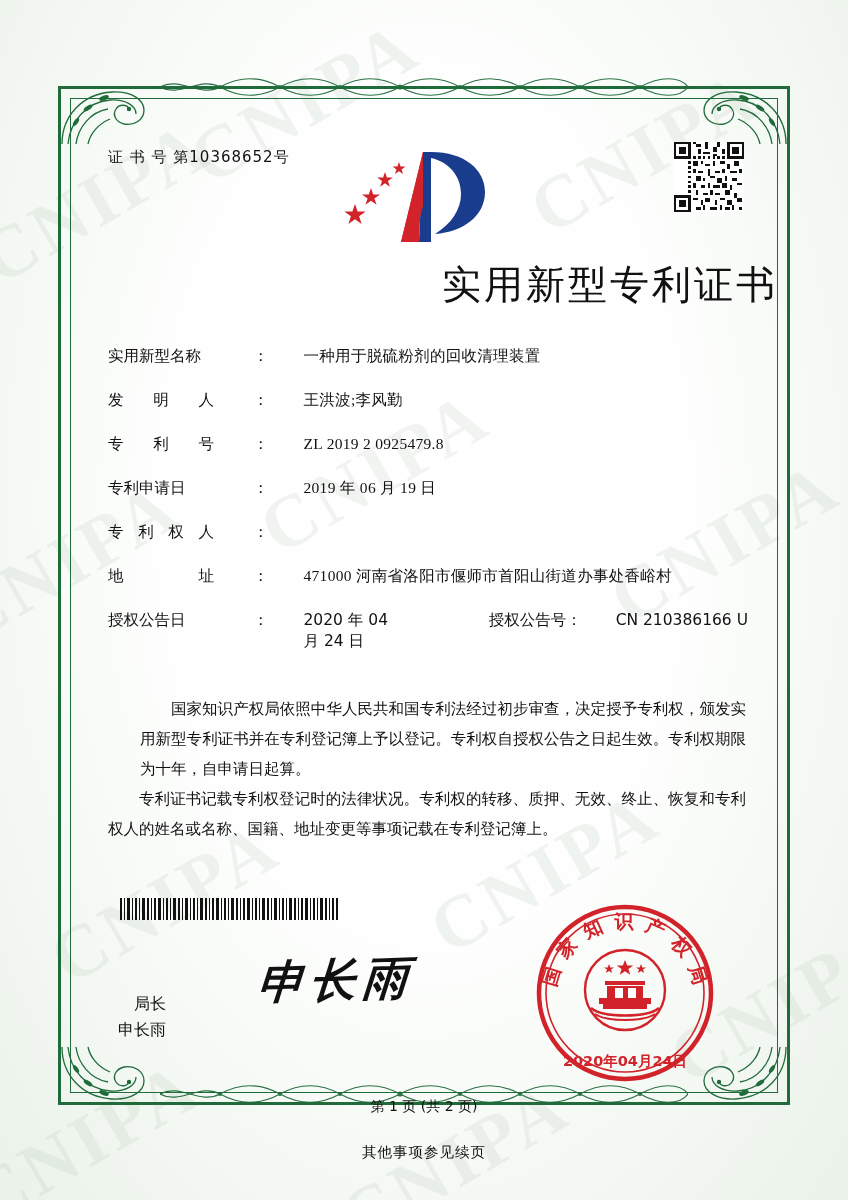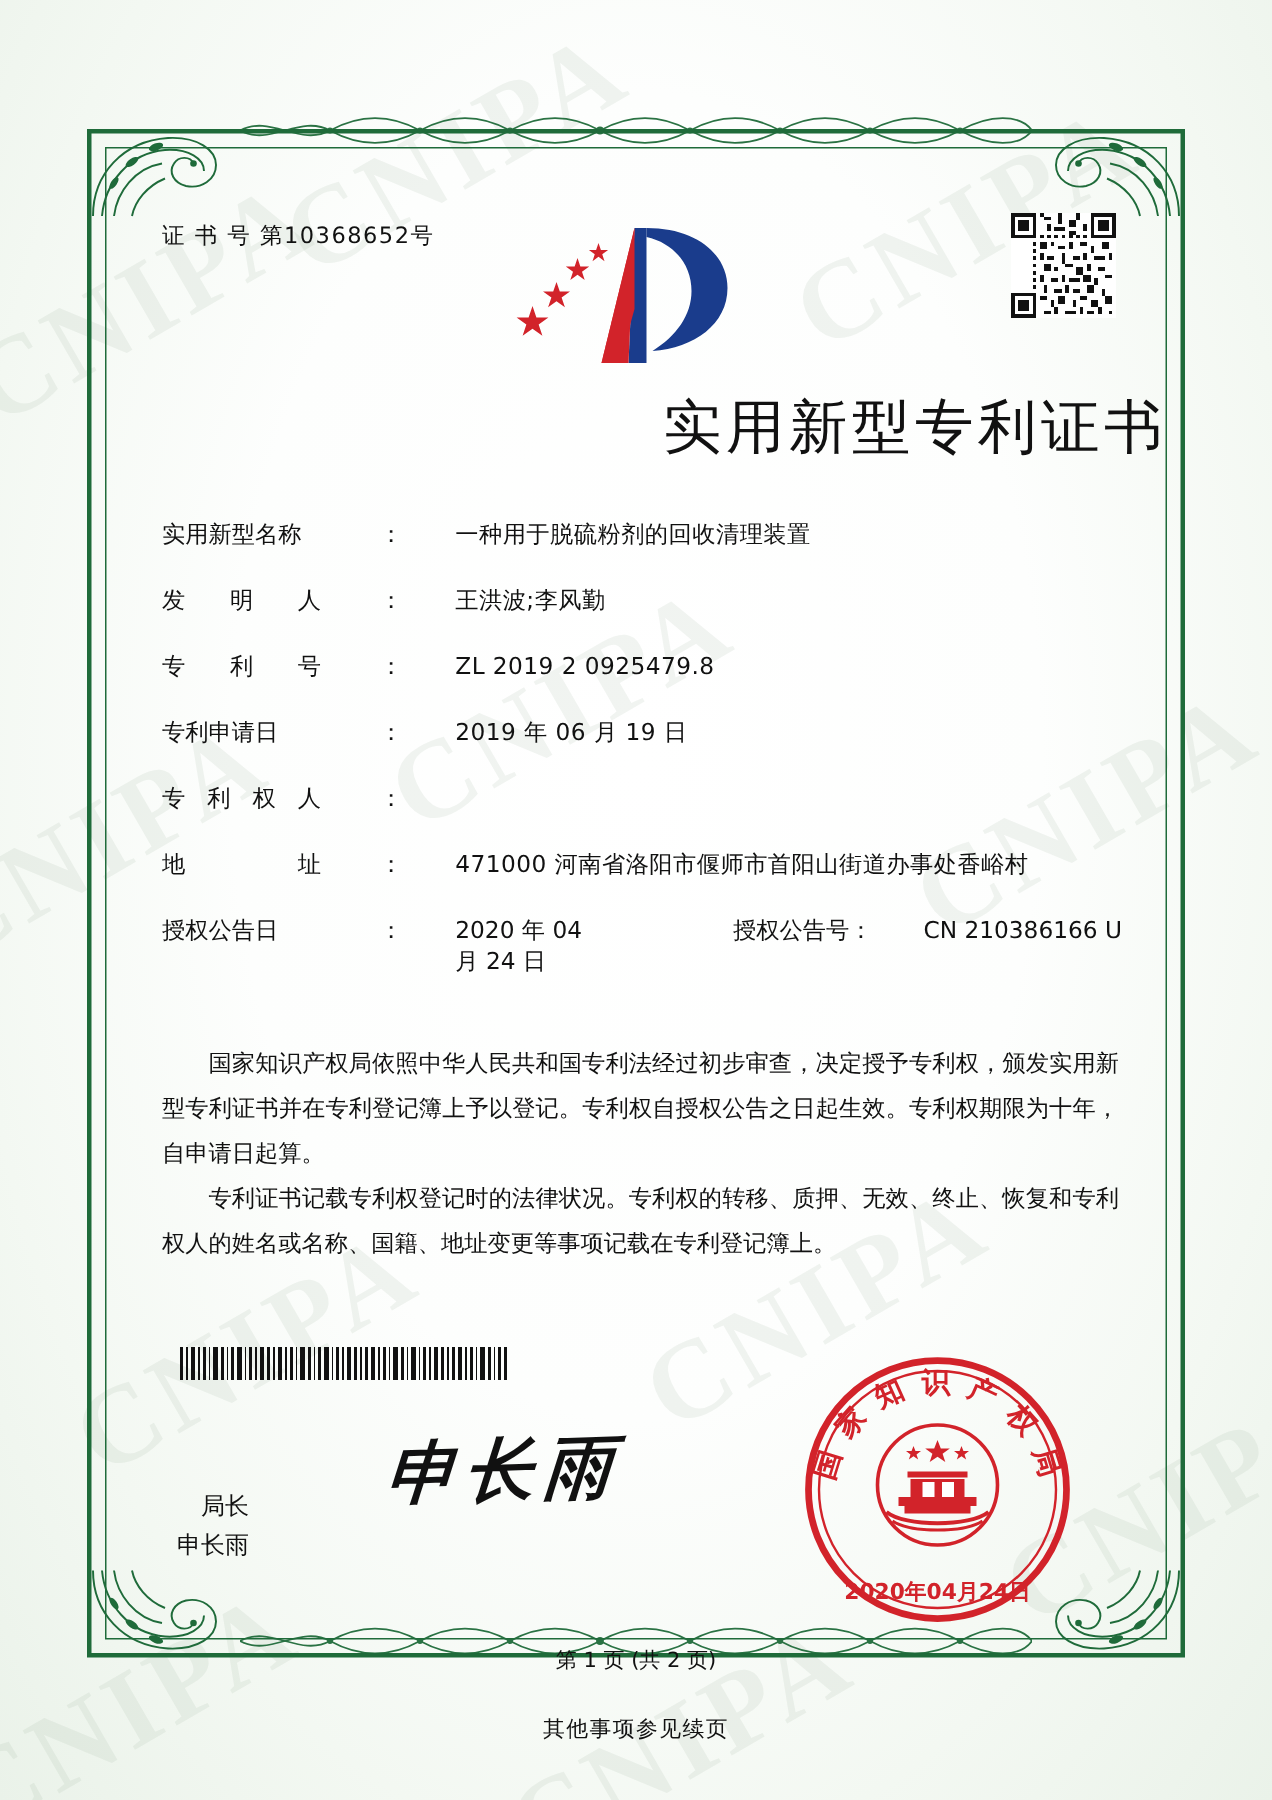--- a/index.html
+++ b/index.html
@@ -141,41 +141,41 @@
     flex: 0 0 112px;
     letter-spacing: 0px;
   }
   .field-label.spaced {
     display: flex;
     justify-content: space-between;
     padding-right: 6px;
     box-sizing: border-box;
   }
   .field-sep { margin: 0 2px 0 0; }
-  .field-value { flex: 1; letter-spacing: .3px; }
+  .field-value { flex: 1; letter-spacing: .3px; font-family: Liberation Serif, serif; }
 
   .field-row.dual .second-label {
     flex: 0 0 auto;
     margin-left: 52px;
     margin-right: 1px;
   }
   .field-row.dual .second-value { flex: 0 0 auto; }
 
   .para {
     position: absolute;
     left: 38px;
     right: 32px;
     font-family: "DejaVu Sans", "Liberation Sans", sans-serif;
     font-size: 15.5px;
     line-height: 30px;
     color: #111;
     text-indent: 31px;
     text-align: justify;
   }
-  .para.p1 { top: 596px; }
+  .para.p1 { top: 596px; margin-left: 32px; }
   .para.p2 { top: 686px; }
 
   
   .barcode {
     position: absolute;
     left: 50px;
     top: 800px;
     width: 218px;
     height: 22px;
   }

